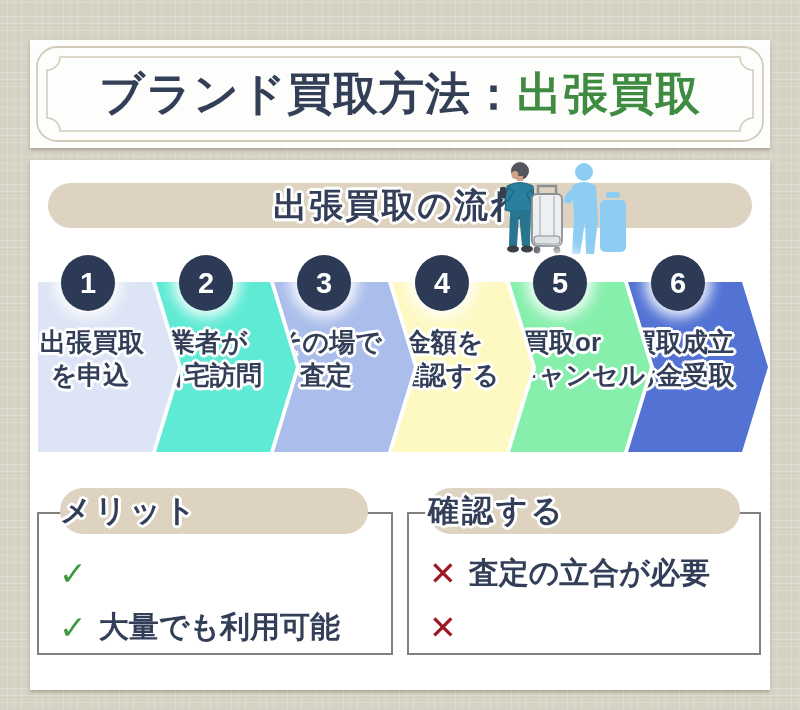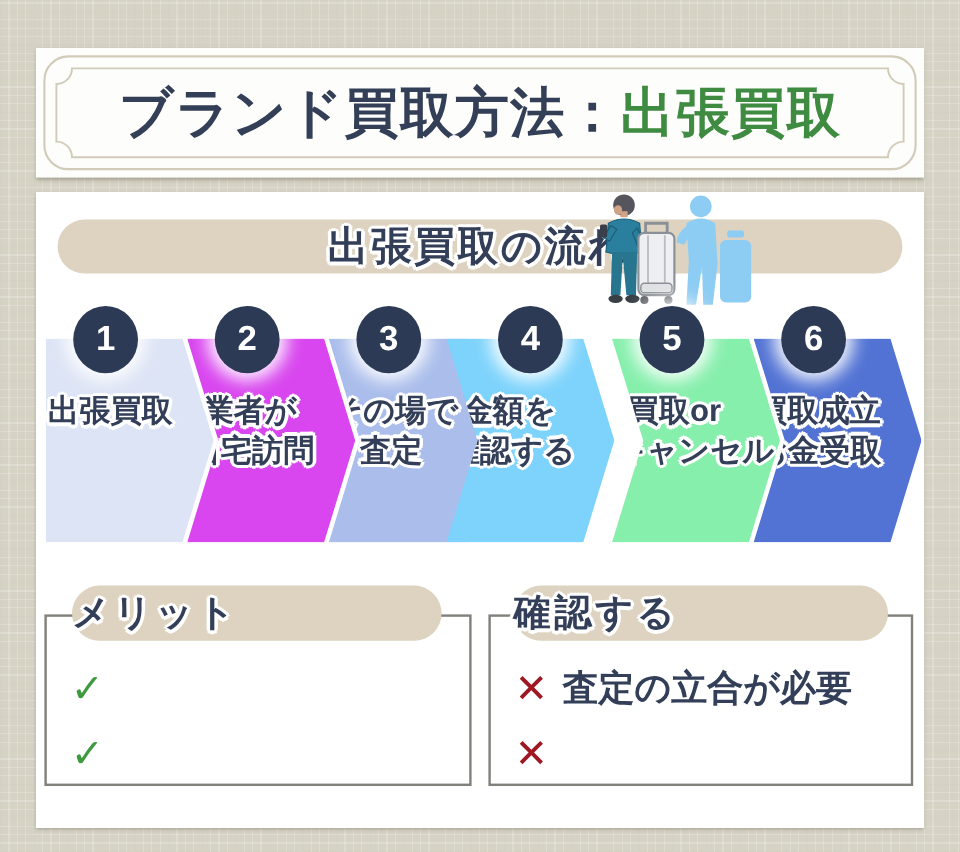--- a/index.html
+++ b/index.html
@@ -137,29 +137,29 @@
         <line x1="42" y1="36" x2="42" y2="84" stroke="#b9bdc1" stroke-width="1.5"></line>
         <line x1="56" y1="36" x2="56" y2="84" stroke="#b9bdc1" stroke-width="1.5"></line>
         <rect x="36" y="76" width="26" height="8" rx="3" fill="#dfe2e4" stroke="#8b9096" stroke-width="1.2"></rect>
         <circle cx="39" cy="90" r="3.4" fill="#5c6066"></circle>
         <circle cx="59" cy="90" r="3.4" fill="#5c6066"></circle>
       </g>
     </svg>
 
     <div class="flow-band">
       <div class="step step-first" style="left: 8px; background: rgb(221, 228, 245);">
-        <div class="step-text outlined"><span>出張買取</span><br></div>
-      </div>
-      <div class="step step-mid" style="left: 126px; background: #d946ef;">
+        <div class="step-text outlined"><span>出張買取</span><br><span>を申込</span></div>
+      </div>
+      <div class="step step-mid" style="left: 126px; background: #5eead4;">
         <div class="step-text outlined"><span>業者が</span><br><span>自宅訪問</span></div>
       </div>
       <div class="step step-mid" style="left: 244px; background: rgb(170, 189, 235);">
         <div class="step-text outlined"><span>その場で</span><br><span>査定</span></div>
       </div>
-      <div class="step step-mid" style="left: 342px; background: #7dd3fc;">
+      <div class="step step-mid" style="left: 362px; background: #fef9c3;">
         <div class="step-text outlined"><span>金額を</span><br><span>確認する</span></div>
       </div>
       <div class="step step-mid" style="left: 480px; background: #86efac;">
         <div class="step-text outlined"><span>買取or</span><br><span>キャンセル</span></div>
       </div>
       <div class="step step-mid" style="left: 598px; background: rgb(82, 115, 212);">
         <div class="step-text outlined"><span>買取成立</span><br><span>お金受取</span></div>
       </div>
     </div>
     <div class="num-badge" style="left: 31px; background: rgb(44, 58, 85);">
@@ -181,20 +181,21 @@
         <span>6</span>
       </div>
 
     <section class="md-box merit-box">
       <div class="md-items">
         <div class="md-row">
           <span class="mark" style="color: rgb(63, 154, 63);">✓</span>
         </div>
         <div class="md-row">
           <span class="mark" style="color: rgb(63, 154, 63);">✓</span>
+          <span>大量でも利用可能</span>
         </div>
       </div>
     </section>
     <div class="md-pill merit-pill outlined" style="background: rgb(221, 211, 192);">
       <span>メリット</span>
     </div>
 
     <section class="md-box demerit-box">
       <div class="md-items">
         <div class="md-row">

